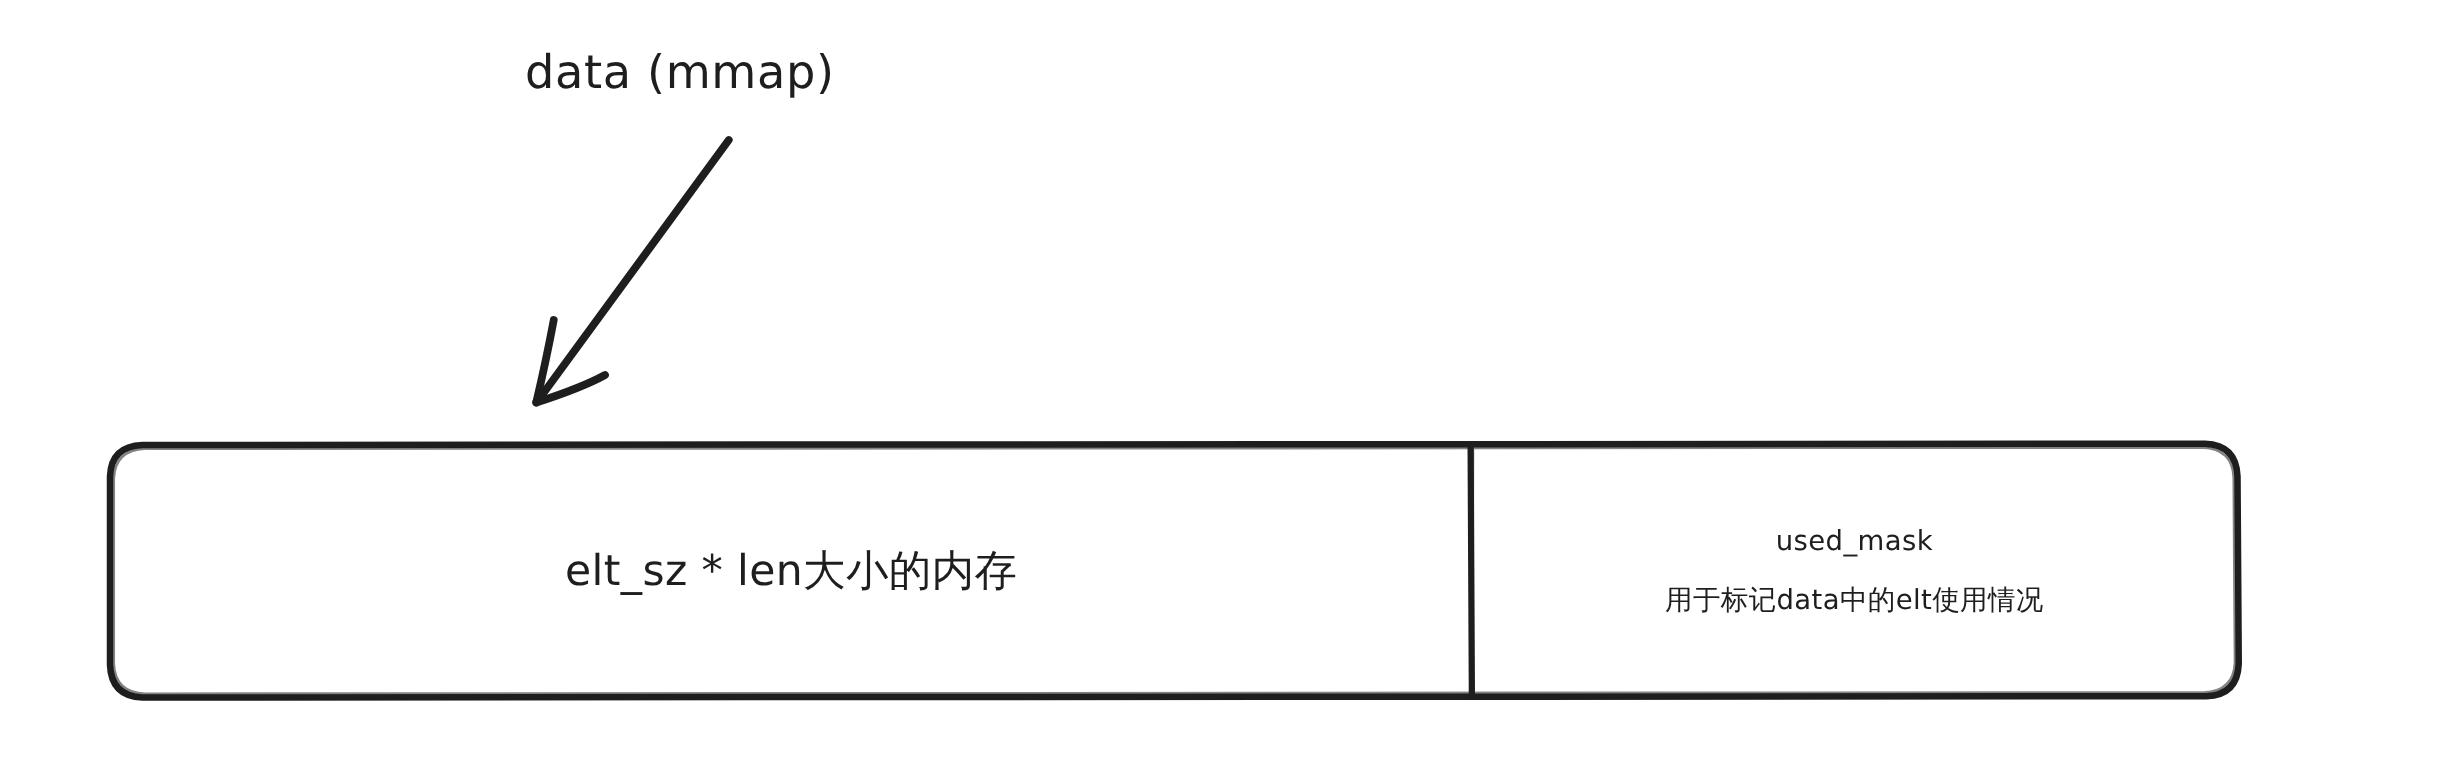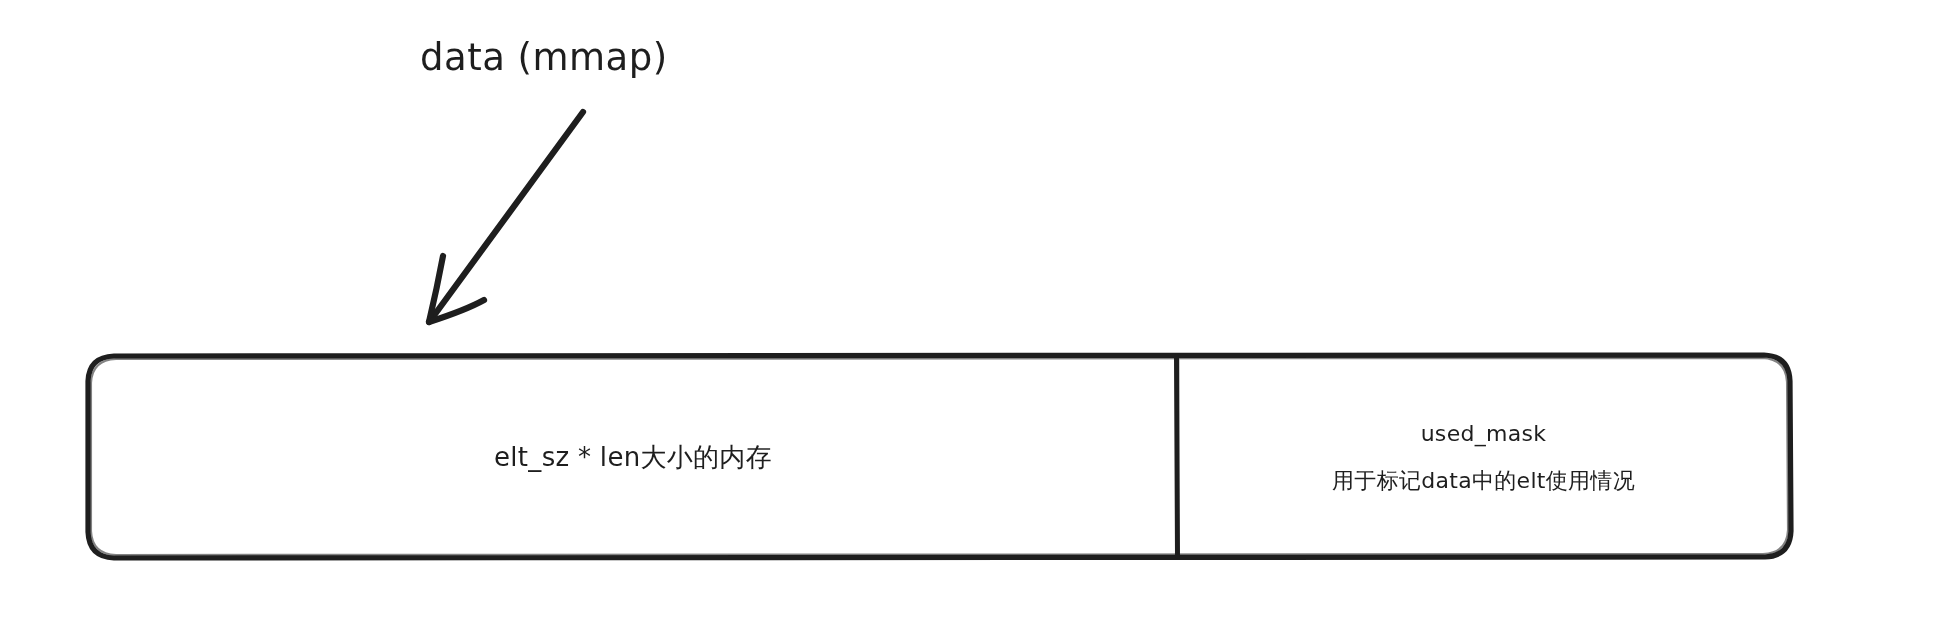--- a/index.html
+++ b/index.html
@@ -65,21 +65,21 @@
   }
 
   #segment-usedmask {
     left: 1179px;
     top: 357px;
     width: 609px;
     height: 199px;
   }
 
   .segment-line {
-    font-size: 26px;
+    font-size: 34px;
     line-height: 50px;
     white-space: nowrap;
     color: #1e1e1e;
     text-align: center;
     font-family: "DejaVu Sans", "Liberation Sans", sans-serif;
     font-weight: 500;
   }
 
   .segment-line.mono-ish {
     letter-spacing: 0.3px;

